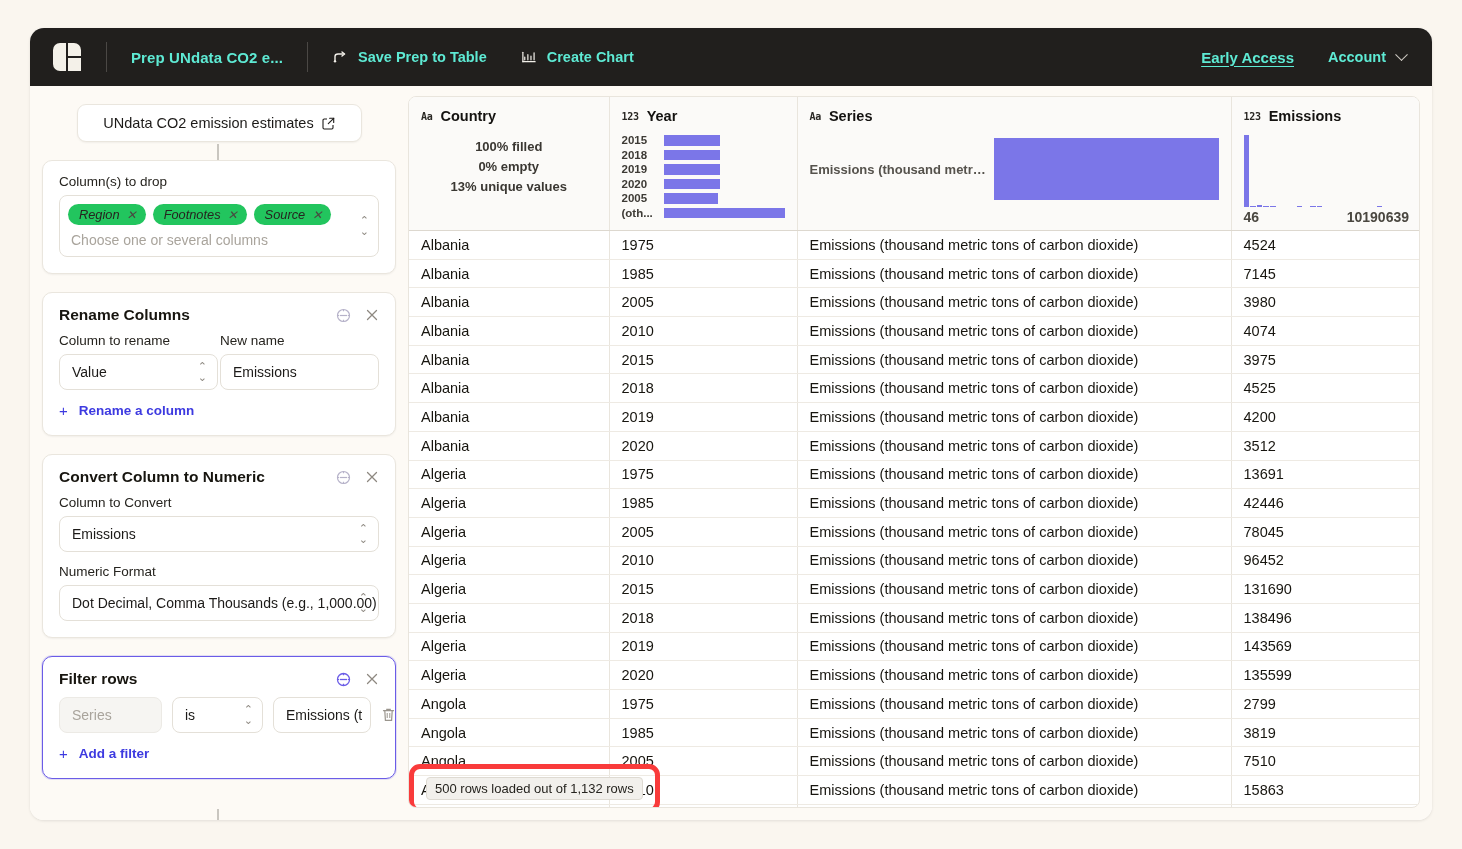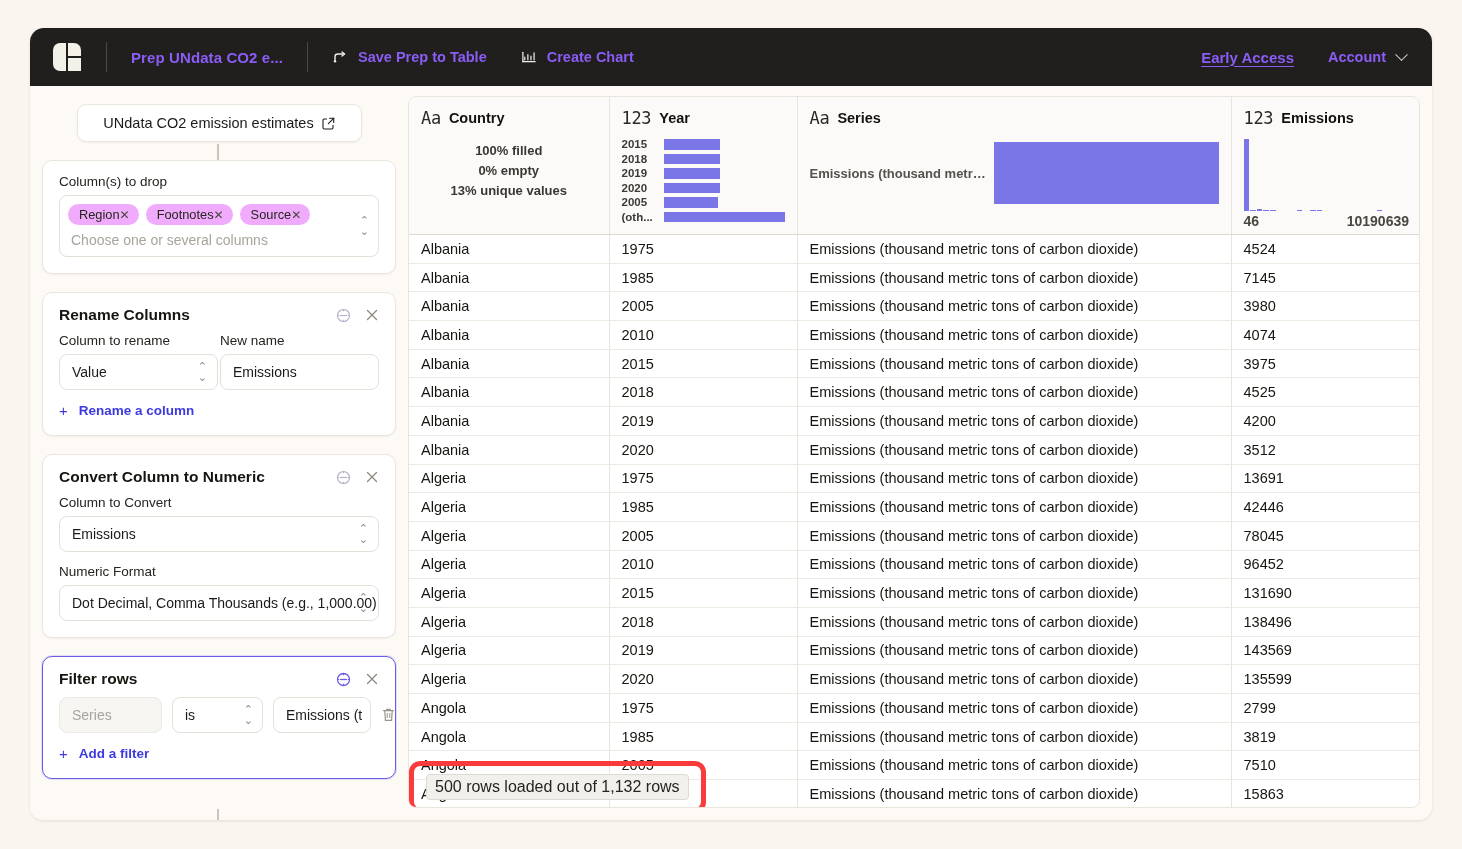--- a/index.html
+++ b/index.html
@@ -24,21 +24,21 @@
   }
 
   
   .topbar {
     height: 58px;
     background: #211f1d;
     display: flex;
     align-items: center;
     padding: 0 26px 0 22px;
     flex: 0 0 58px;
-    color: #8b5cf6;
+    color: #5eead4;
   }
   .logo {
     width: 30px; height: 30px;
     position: relative;
     flex: 0 0 30px;
   }
   .logo .lp {
     position: absolute; left: 1px; top: 1px;
     width: 13px; height: 28px;
     background: #f4f1e9;
@@ -169,27 +169,28 @@
   .multiselect {
     border: 1px solid #e4e0d8;
     border-radius: 8px;
     background: #fff;
     padding: 8px 26px 8px 8px;
     position: relative;
     min-height: 56px;
   }
   .chips { display: flex; flex-wrap: wrap; gap: 7px; margin-bottom: 7px; }
   .chip {
-    background: #f0abfc;
+    background: #22c55e;
     border-radius: 13px;
     padding: 3px 9px 3px 11px;
     font-size: 12.8px;
     color: #26241f;
-    display: flex; align-items: center; 
+    display: flex; align-items: center; gap: 7px;
     cursor: pointer;
+    font-style: italic;
   }
   .chip .x { font-size: 12px; color: #4a4740; }
   .ms-placeholder { font-size: 14px; color: #a9a49c; padding-left: 3px; }
   .updown {
     position: absolute; right: 9px; top: 50%;
     transform: translateY(-50%);
     color: #8d8880; font-size: 11px; line-height: 1;
   }
 
   .row2 { display: flex; gap: 2px; }
@@ -290,21 +291,21 @@
     padding: 11px 12px 10px 12px;
     height: 126px;
   }
   thead th:last-child { border-right: none; }
   .th-title {
     display: flex; align-items: center; gap: 8px;
     font-size: 14.5px; font-weight: bold; color: #141210;
     margin-bottom: 6px;
   }
   .type-icon {
-    font-size: 17px; font-weight: normal; color: #2a2824;
+    font-size: 10px; font-weight: bold; color: #2a2824;
     letter-spacing: -0.3px;
     font-family: "DejaVu Sans Mono", monospace;
   }
 
   .stat-block {
     text-align: center;
     font-size: 13px;
     color: #3a3732;
     line-height: 1.52;
     padding-top: 7px;
@@ -358,21 +359,21 @@
     border: 5px solid #f93b3b;
     border-radius: 11px;
     padding: 8px 12px;
     background: transparent;
     z-index: 20;
   }
   .status-pill {
     background: #f2f0ec;
     border: 1px solid #dedad2;
     border-radius: 4px;
-    font-size: 16px;
+    font-size: 13px;
     color: #26241f;
     padding: 3px 8px;
     white-space: nowrap;
   }
 </style>
 </head>
 <body>
 
 <div class="app">
 

